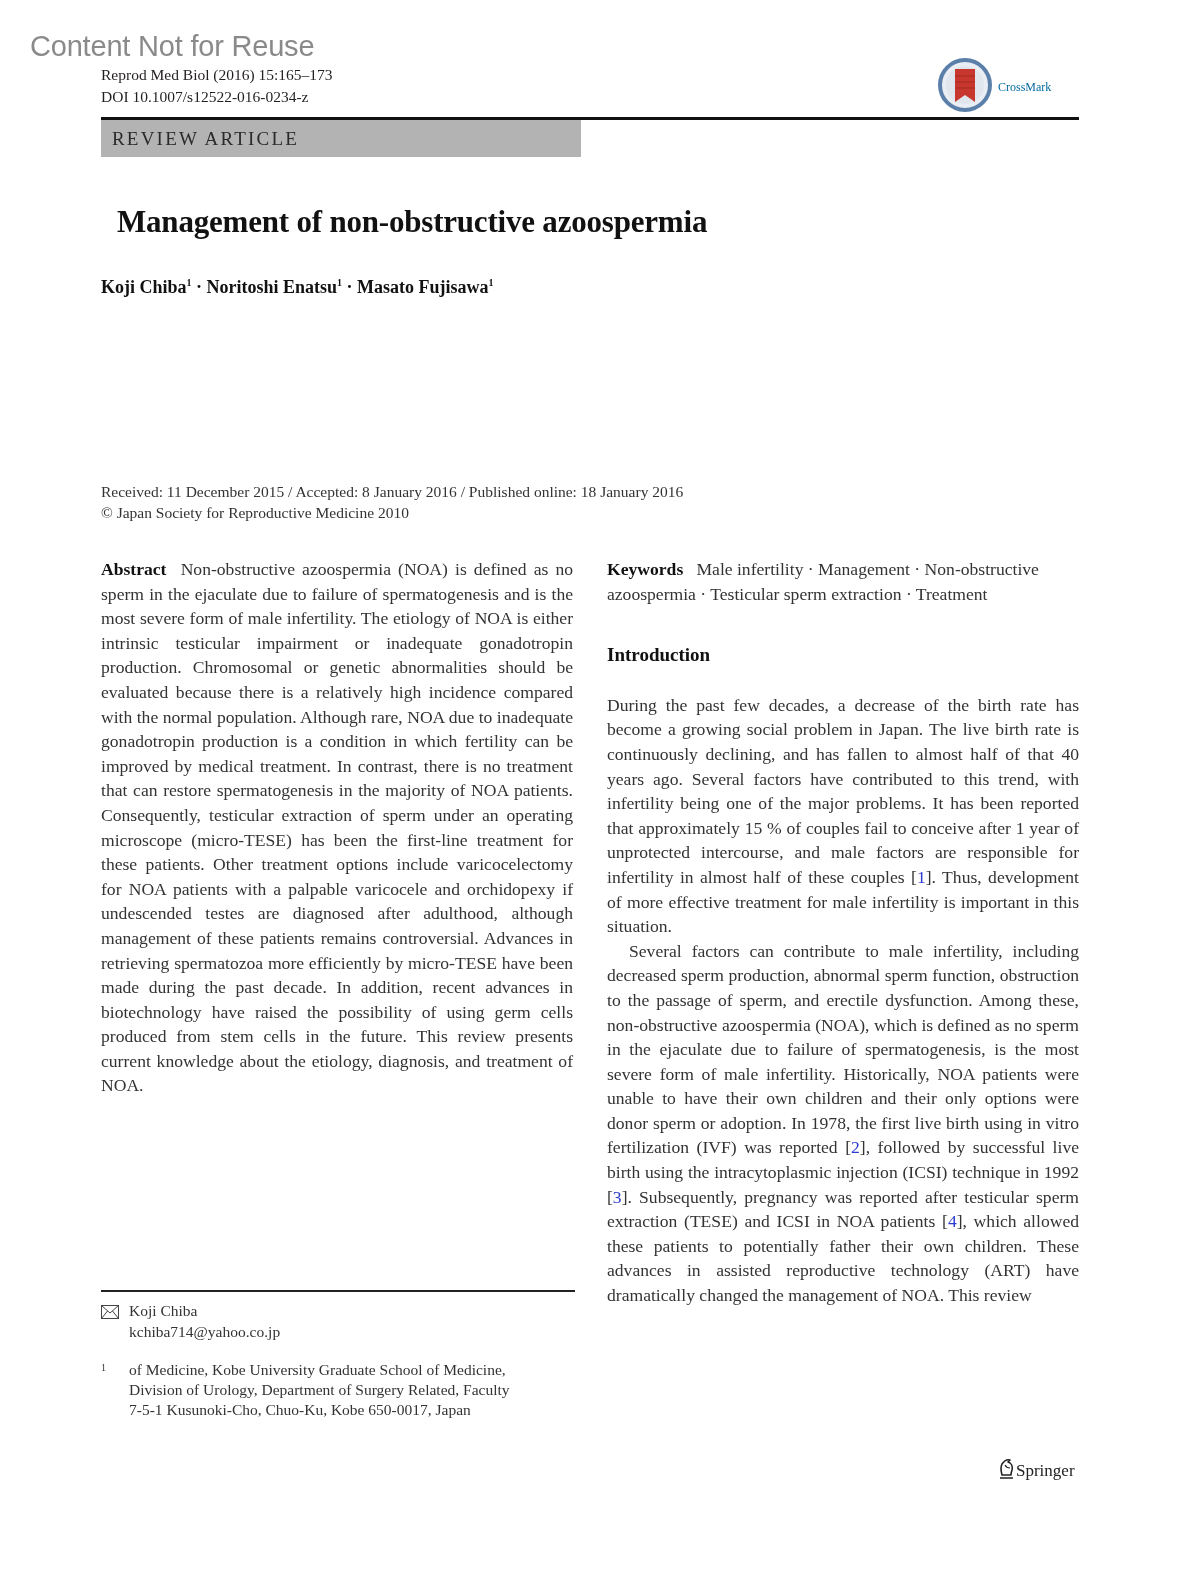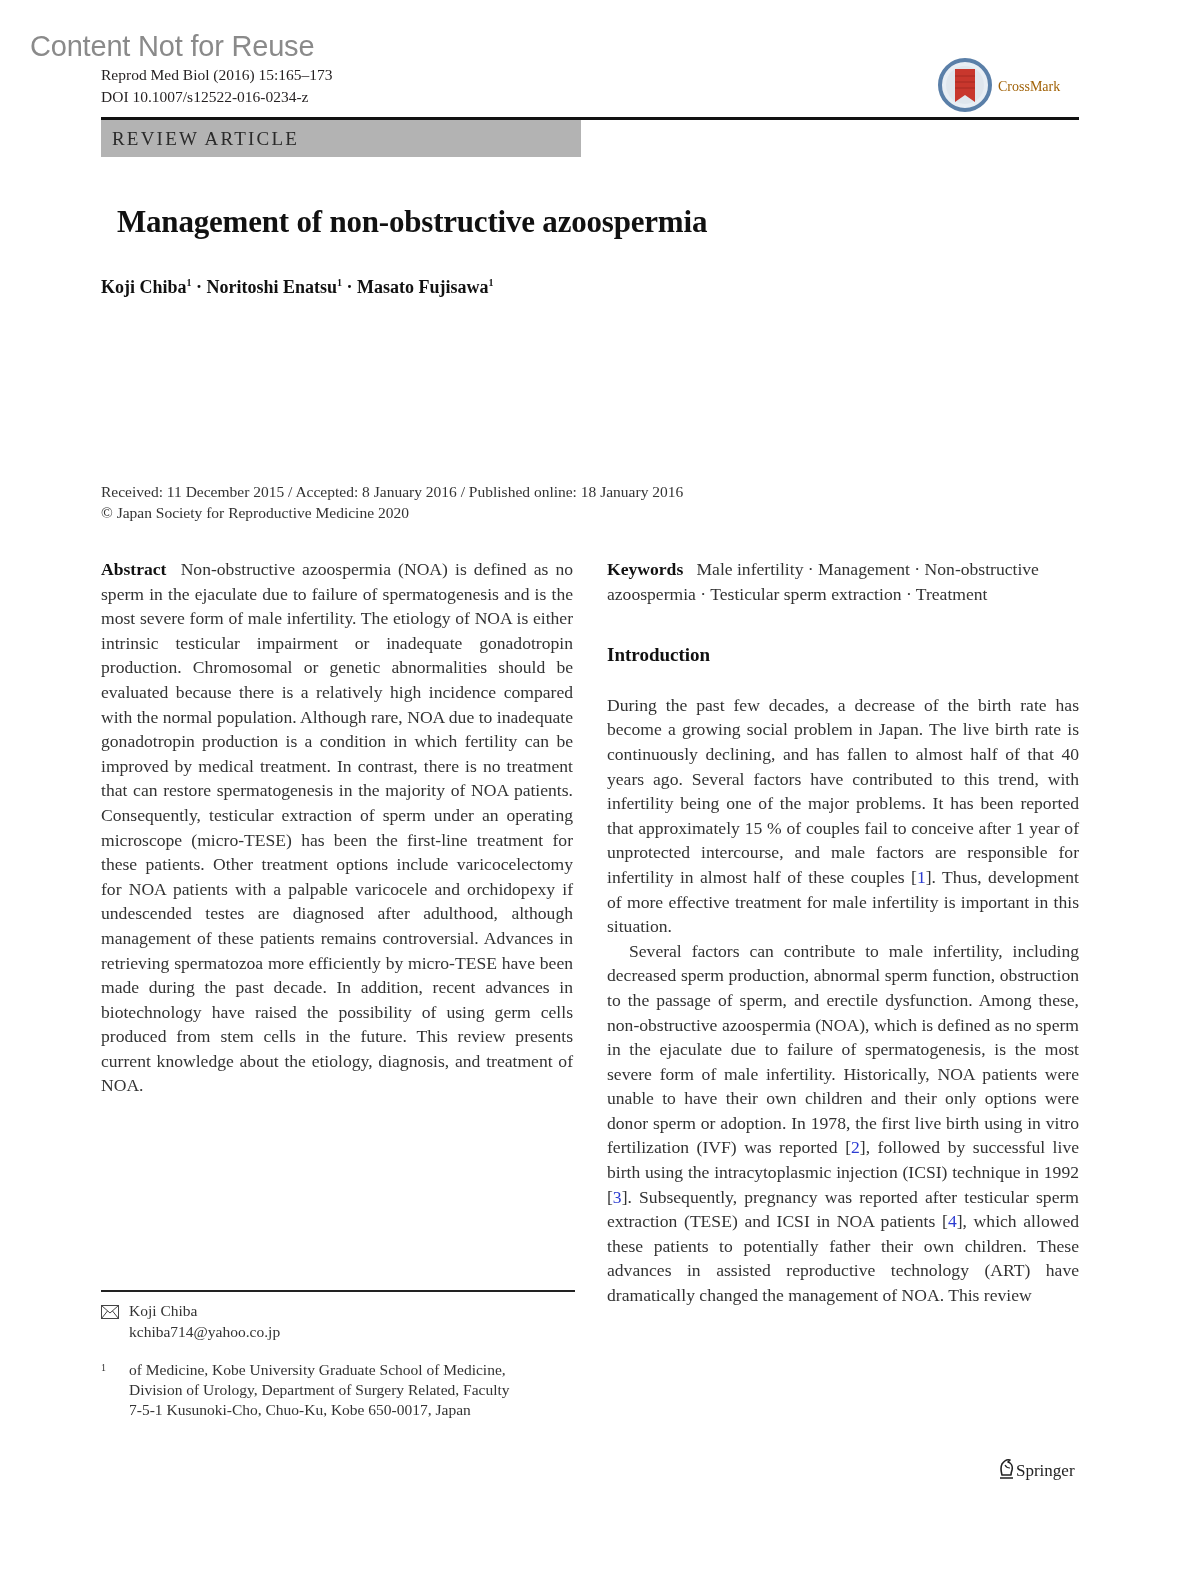--- a/index.html
+++ b/index.html
@@ -5,21 +5,21 @@
   html, body { margin: 0; padding: 0; background: #ffffff; }
   body { width: 1200px; height: 1595px; position: relative; overflow: hidden;
          font-family: "Liberation Serif", "DejaVu Serif", serif; color: #231f20; }
   .abs { position: absolute; }
 
   .watermark { left: 30px; top: 30px; font-family: "Liberation Sans", "DejaVu Sans", sans-serif;
                font-size: 29px; color: #8a8a8a; letter-spacing: -0.2px; }
   .journal { left: 101px; top: 64px; font-size: 15.5px; line-height: 22px; color: #231f20; }
 
   .crossmark { left: 938px; top: 58px; display: flex; align-items: center; gap: 6px; }
-  .crossmark-label { font-size: 14px; color: #a16207; }
+  .crossmark-label { font-size: 12px; color: #0369a1; }
 
   .topline { left: 101px; top: 117px; width: 978px; height: 3px; background: #111; }
   .banner { left: 101px; top: 120px; width: 480px; height: 37px; background: #b3b3b3; }
   .banner span { position: absolute; left: 11px; top: 8px; font-size: 19px; letter-spacing: 2.2px; color: #2a2a2a; }
 
   .title { left: 101px; top: 204px; font-size: 31px; font-weight: bold; color: #111; letter-spacing: -0.2px; margin-left: 16px; }
   .authors { left: 101px; top: 277px; font-size: 18px; font-weight: bold; color: #111; }
   .authors sup { font-size: 10px; vertical-align: 7px; }
 
   .dates { left: 101px; top: 481px; font-size: 15.5px; line-height: 21px; color: #333; }
@@ -71,21 +71,21 @@
 </div>
 
 <div class="abs title">Management of non-obstructive azoospermia</div>
 
 <div class="abs authors">
   <span>Koji Chiba</span><sup>1</sup><span> · </span><span>Noritoshi Enatsu</span><sup>1</sup><span> · </span><span>Masato Fujisawa</span><sup>1</sup>
 </div>
 
 <div class="abs dates">
   <div>Received: 11 December 2015 / Accepted: 8 January 2016 / Published online: 18 January 2016</div>
-  <div>© Japan Society for Reproductive Medicine 2020</div>
+  <div>© Japan Society for Reproductive Medicine 2010</div>
 </div>
 
 <div class="abs col col-left">
   <span class="abs-label">Abstract</span>&nbsp;&nbsp;<span>Non-obstructive azoospermia (NOA) is defined as no sperm in the ejaculate due to failure of spermatogenesis and is the most severe form of male infertility. The etiology of NOA is either intrinsic testicular impairment or inadequate gonadotropin production. Chromosomal or genetic abnormalities should be evaluated because there is a relatively high incidence compared with the normal population. Although rare, NOA due to inadequate gonadotropin production is a condition in which fertility can be improved by medical treatment. In contrast, there is no treatment that can restore spermatogenesis in the majority of NOA patients. Consequently, testicular extraction of sperm under an operating microscope (micro-TESE) has been the first-line treatment for these patients. Other treatment options include varicocelectomy for NOA patients with a palpable varicocele and orchidopexy if undescended testes are diagnosed after adulthood, although management of these patients remains controversial. Advances in retrieving spermatozoa more efficiently by micro-TESE have been made during the past decade. In addition, recent advances in biotechnology have raised the possibility of using germ cells produced from stem cells in the future. This review presents current knowledge about the etiology, diagnosis, and treatment of NOA.</span>
 </div>
 
 <div class="abs col col-right">
   <div style="text-align:left;">
     <span class="kw-label">Keywords</span>&nbsp;&nbsp;&nbsp;<span>Male infertility · Management · Non-obstructive azoospermia · Testicular sperm extraction · Treatment</span>
   </div>

